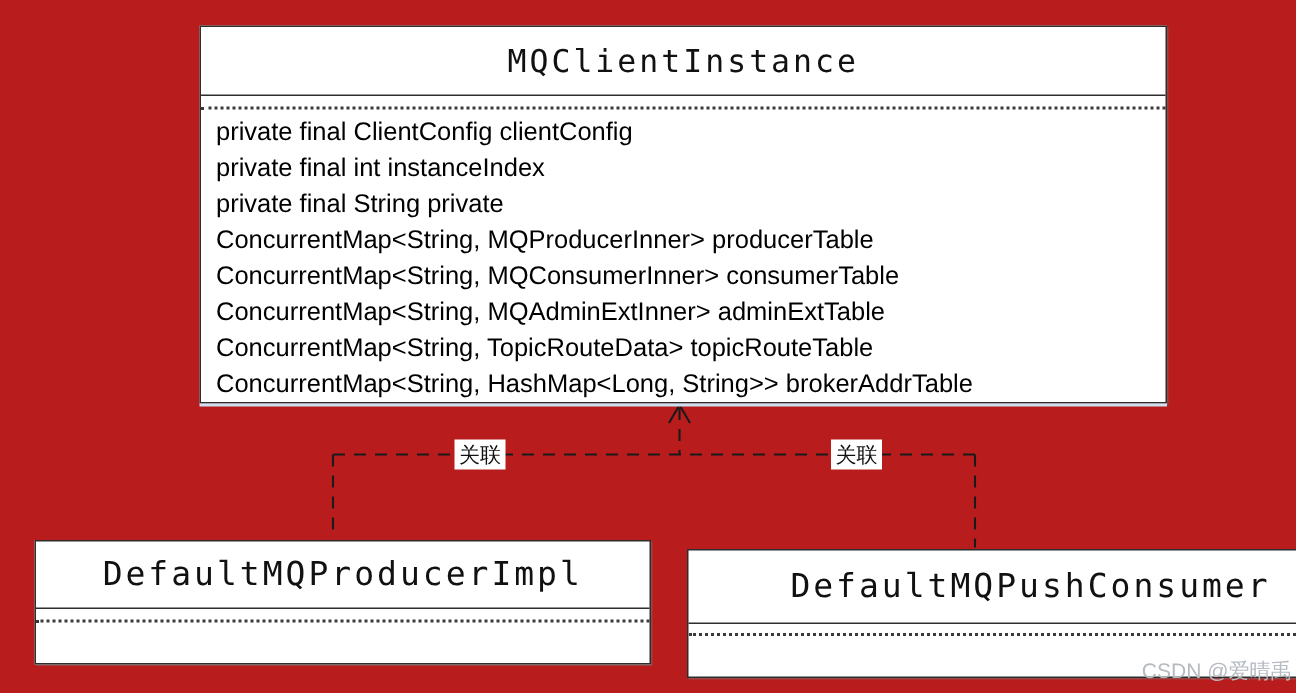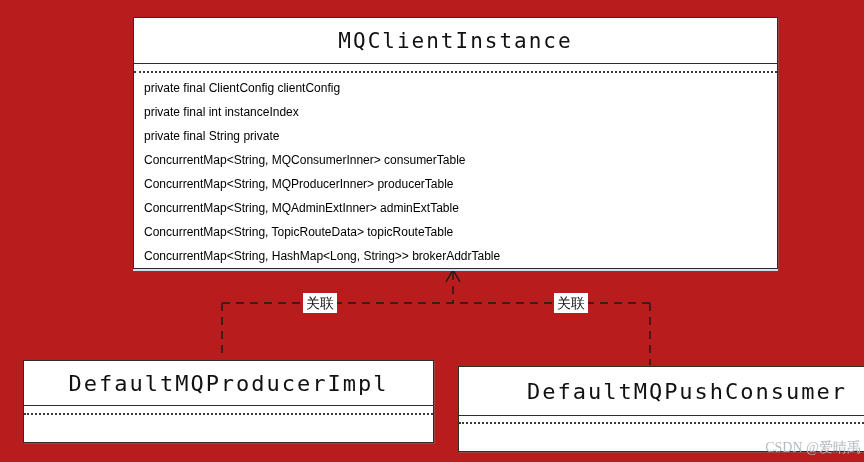--- a/index.html
+++ b/index.html
@@ -37,21 +37,21 @@
   }
 
   
   .mq { left: 133px; top: 17px; width: 645px; height: 252px; }
   .mq .uml-title { height: 46px; line-height: 46px; font-size: 21px; letter-spacing: 2px; }
   .mq .dotted-sep { margin-top: 7px; }
   .mq .uml-fields { padding: 3px 0 0 10px; }
   .mq .field {
     height: 24px;
     line-height: 24px;
-    font-size: 12px;
+    font-size: 17px;
     color: #000000;
     white-space: nowrap;
   }
 
   
   .blue-underline {
     position: absolute;
     left: 133px; top: 269px;
     width: 645px; height: 2px;
     background: #cfe0f2;
@@ -80,21 +80,21 @@
   }
   .assoc-left  { left: 303px; }
   .assoc-right { left: 554px; }
 
   .watermark {
     position: absolute;
     right: 3px;
     top: 439px;
     font-size: 14px;
     color: #b6bbc1;
-    font-family: Liberation Serif, serif;
+    font-family: Liberation Sans, sans-serif;
     white-space: nowrap;
   }
 </style>
 </head>
 <body>
 
 <div class="stage">
 
   <svg class="connectors" width="864" height="462" viewBox="0 0 864 462" xmlns="http://www.w3.org/2000/svg">
     <path class="dash" d="M222 303 H650"></path>
@@ -104,22 +104,22 @@
     <polyline class="arrowhead" points="446,282 453,270 460,282"></polyline>
   </svg>
 
   <div class="uml-class mq">
     <div class="uml-title">MQClientInstance</div>
     <div class="dotted-sep"></div>
     <div class="uml-fields">
       <div class="field">private final ClientConfig clientConfig</div>
       <div class="field">private final int instanceIndex</div>
       <div class="field">private final String private</div>
+      <div class="field">ConcurrentMap&lt;String, MQProducerInner&gt; producerTable</div>
       <div class="field">ConcurrentMap&lt;String, MQConsumerInner&gt; consumerTable</div>
-      <div class="field">ConcurrentMap&lt;String, MQProducerInner&gt; producerTable</div>
       <div class="field">ConcurrentMap&lt;String, MQAdminExtInner&gt; adminExtTable</div>
       <div class="field">ConcurrentMap&lt;String, TopicRouteData&gt; topicRouteTable</div>
       <div class="field">ConcurrentMap&lt;String, HashMap&lt;Long, String&gt;&gt; brokerAddrTable</div>
     </div>
   </div>
   <div class="blue-underline"></div>
 
   <div class="assoc-label assoc-left">关联</div>
   <div class="assoc-label assoc-right">关联</div>
 

